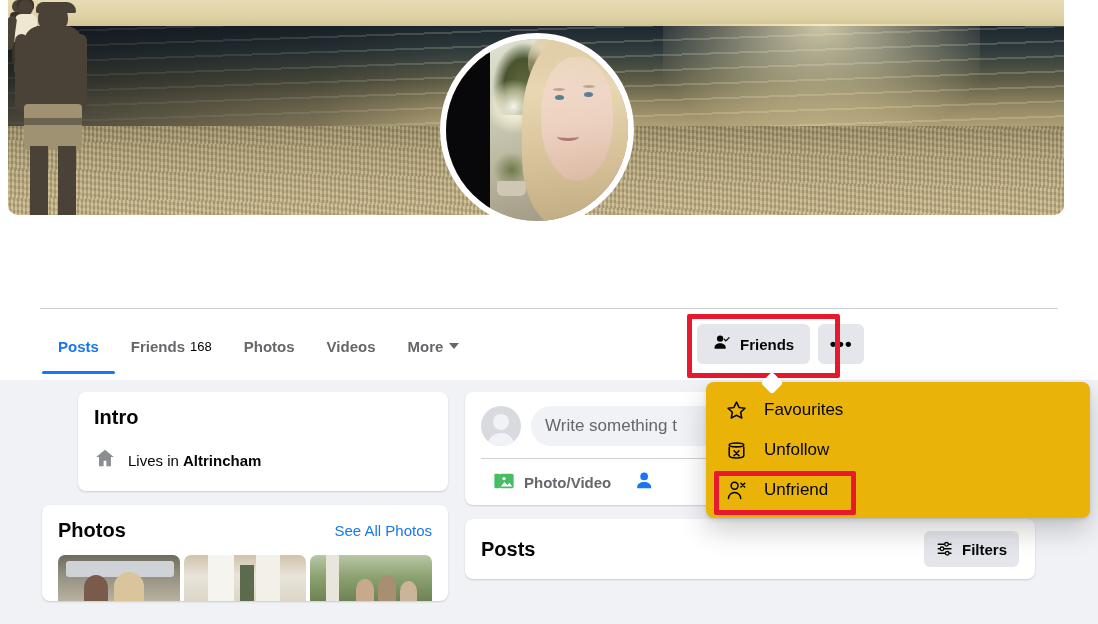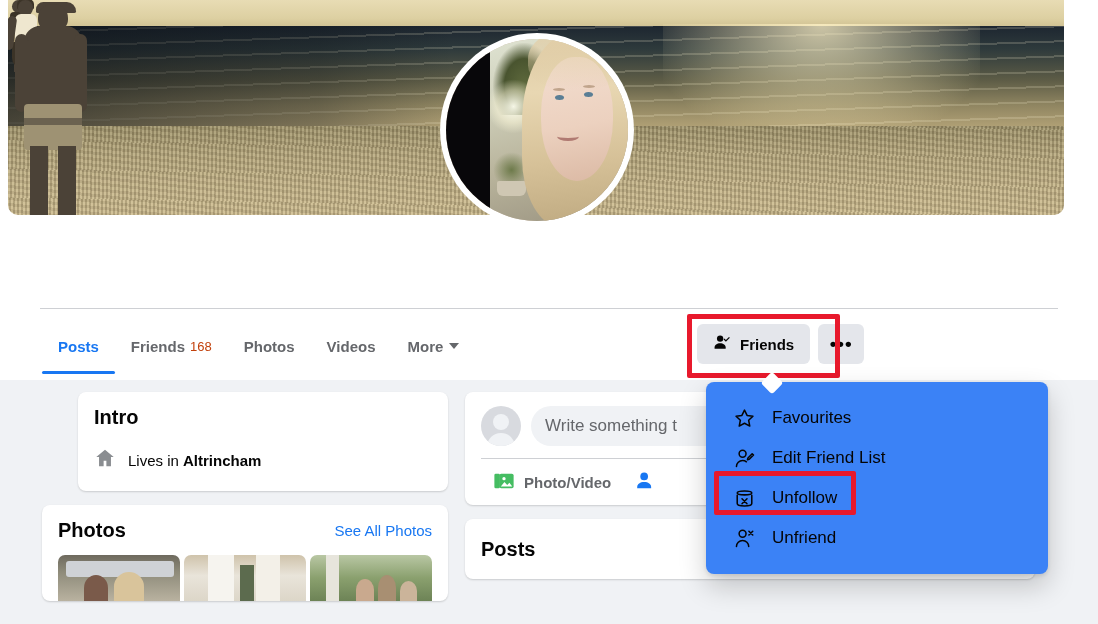--- a/index.html
+++ b/index.html
@@ -184,21 +184,21 @@
     height: 56px; display: flex; align-items: center; justify-content: center;
     padding: 0 16px;
     font-size: 15px; font-weight: 600; color: #65676b;
     border-radius: 6px; cursor: pointer; white-space: nowrap;
   }
   .tab.active { color: #1877f2; }
   .tab.active:after {
     content: ""; position: absolute; left: 0; right: 0; bottom: 0;
     height: 3px; background: #1877f2; border-radius: 2px;
   }
-  .tab .count { font-weight: 400; font-size: 13px; color: #c2410c; margin-left: 5px; }
+  .tab .count { font-weight: 400; font-size: 13px; color: #000000; margin-left: 5px; }
   .tab .caret {
     margin-left: 6px; width: 0; height: 0;
     border-left: 5px solid transparent; border-right: 5px solid transparent;
     border-top: 6px solid #65676b;
   }
 
   
   .actions { position: absolute; left: 697px; top: 324px; display: flex; gap: 8px; align-items: center; }
   .btn {
     display: flex; align-items: center; justify-content: center; gap: 8px;
@@ -271,24 +271,24 @@
 
   .posts-card { margin-top: 14px; padding: 12px 16px; display: flex; align-items: center; justify-content: space-between; }
   .filters-btn {
     display: flex; align-items: center; gap: 8px;
     background: #e4e6eb; color: #050505; border-radius: 6px;
     height: 36px; padding: 0 12px; font-size: 15px; font-weight: 600; cursor: pointer;
   }
 
   
   .dropdown {
-    position: absolute; left: 706px; top: 382px; width: 342px;
-    background: #3b82f6; border-radius: 8px;
+    position: absolute; left: 706px; top: 382px; width: 384px;
+    background: #eab308; border-radius: 8px;
     box-shadow: 0 12px 28px rgba(0,0,0,0.20), 0 2px 4px rgba(0,0,0,0.10);
-    padding: 16px; z-index: 50;
+    padding: 8px; z-index: 50;
   }
   .dd-arrow {
     position: absolute; left: 58px; top: -7px; width: 16px; height: 16px;
     background: #ffffff; transform: rotate(45deg); border-radius: 3px;
   }
   .dd-item {
     position: relative; display: flex; align-items: center; gap: 14px;
     height: 40px; padding: 0 8px; border-radius: 6px; cursor: pointer;
     font-size: 17px; color: #050505;
   }
@@ -504,30 +504,20 @@
 
     <div class="dd-item">
       <span class="dd-icon">
         <svg width="23" height="23" viewBox="0 0 24 24" fill="none" stroke="#050505" stroke-width="1.6" stroke-linejoin="round" aria-hidden="true">
           <path d="M12 3.2l2.7 5.6 6.1.8-4.5 4.2 1.2 6.1L12 17l-5.5 2.9 1.2-6.1-4.5-4.2 6.1-.8z"></path>
         </svg>
       </span>
       <span>Favourites</span>
     </div>
 
-    <div class="dd-item">
-      <span class="dd-icon">
-        <svg width="23" height="23" viewBox="0 0 24 24" fill="none" stroke="#050505" stroke-width="1.6" stroke-linecap="round" stroke-linejoin="round" aria-hidden="true">
-          <circle cx="10" cy="7" r="3.6"></circle>
-          <path d="M3.6 20.4c0-3.6 2.9-6.3 6.4-6.3 1.5 0 2.9.5 4 1.3"></path>
-          <path d="M15.6 11.4l4.4-4.4 1.4 1.4-4.4 4.4-1.9.5z"></path>
-        </svg>
-      </span>
-      <span>Edit Friend List</span>
-    </div>
 
     <div class="dd-item">
       <span class="dd-icon">
         <svg width="23" height="23" viewBox="0 0 24 24" fill="none" stroke="#050505" stroke-width="1.6" stroke-linecap="round" stroke-linejoin="round" aria-hidden="true">
           <path d="M4.4 6.2c0-1.1 3.4-2 7.6-2s7.6.9 7.6 2-3.4 2-7.6 2-7.6-.9-7.6-2z"></path>
           <path d="M4.4 8.6v8.6c0 1.6 3.4 2.6 7.6 2.6s7.6-1 7.6-2.6V8.6"></path>
           <path d="M9.4 12.2l5.2 5.2M14.6 12.2l-5.2 5.2"></path>
         </svg>
       </span>
       <span>Unfollow</span>

